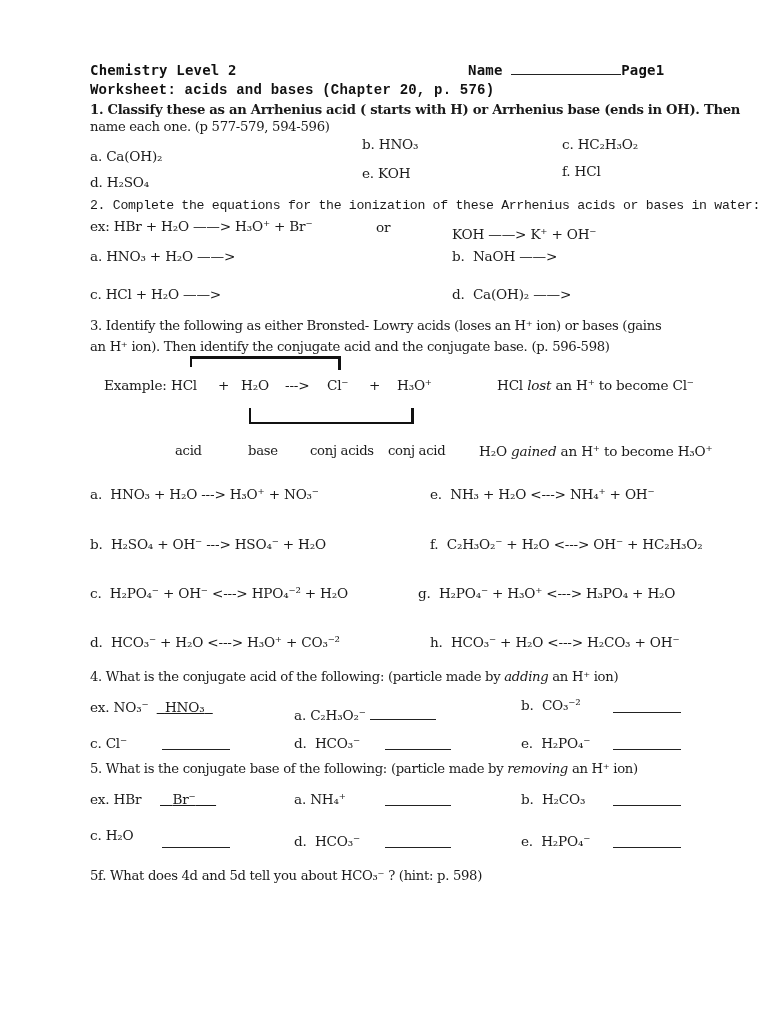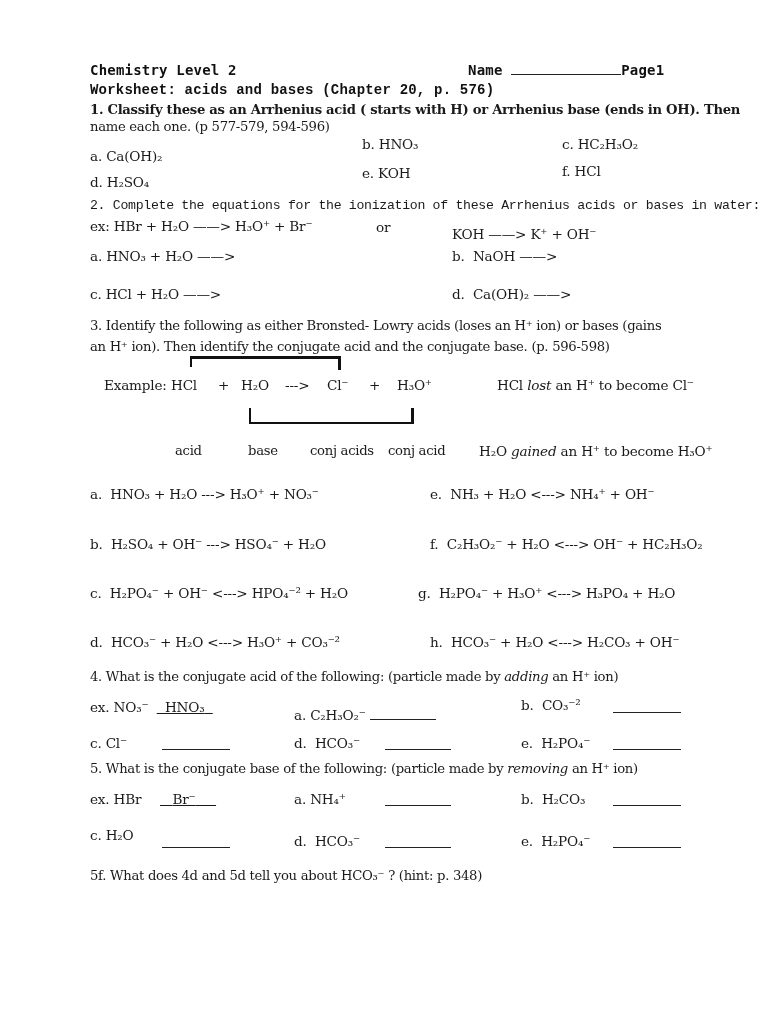--- a/index.html
+++ b/index.html
@@ -103,13 +103,13 @@
 <div class="ab eq" style="left:521px; top:791px;"><span>b.</span>&nbsp; <span>H₂CO₃</span></div>
 <span class="ab blank" style="left:613px; top:793px; width:68px;"></span>
 
 <div class="ab eq" style="left:90px; top:820px;margin-top:7px;"><span>c.</span> <span>H₂O</span></div>
 <span class="ab blank" style="left:162px; top:835px; width:68px;"></span>
 <div class="ab eq" style="left:294px; top:833px;"><span>d.</span>&nbsp; <span>HCO₃⁻</span></div>
 <span class="ab blank" style="left:385px; top:835px; width:66px;"></span>
 <div class="ab eq" style="left:521px; top:833px;"><span>e.</span>&nbsp; <span>H₂PO₄⁻</span></div>
 <span class="ab blank" style="left:613px; top:835px; width:68px;"></span>
 
-<div class="ab tx" style="left:90px; top:868px;">5f.  What does 4d and 5d tell you about HCO₃⁻ ? (hint:  p. 348)</div>
+<div class="ab tx" style="left:90px; top:868px;">5f.  What does 4d and 5d tell you about HCO₃⁻ ? (hint:  p. 598)</div>
 
 </body></html>

